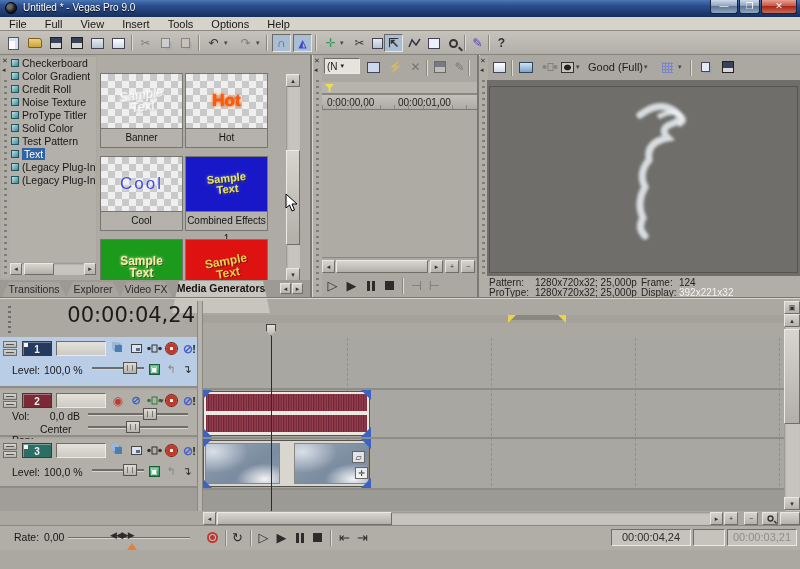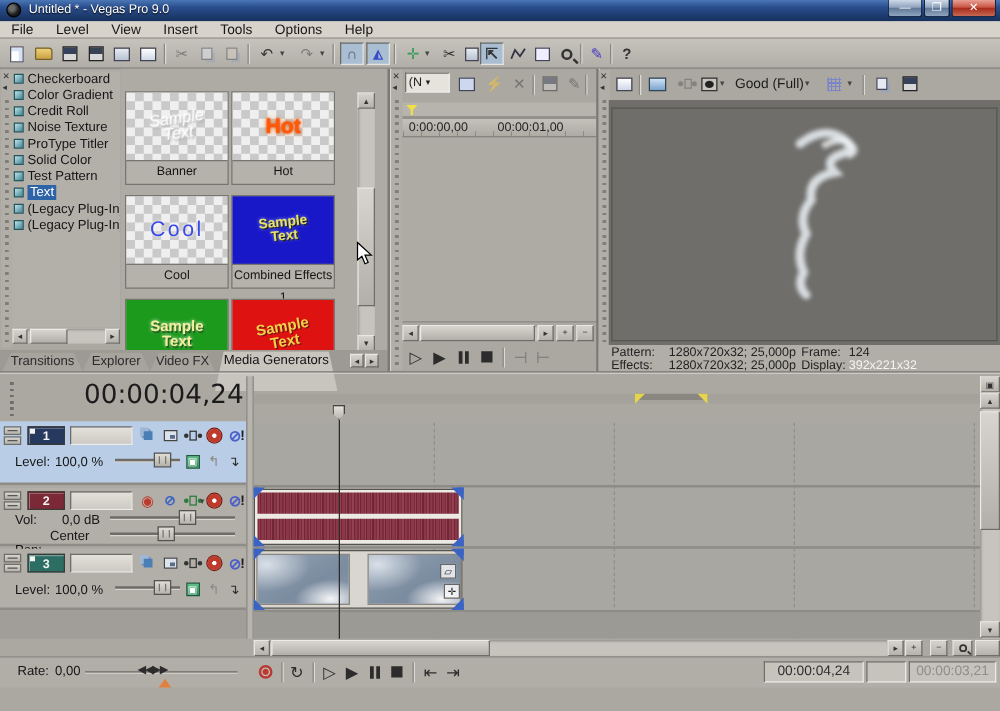--- a/index.html
+++ b/index.html
@@ -64,21 +64,21 @@
   .t-cool{font-size:17px;color:#3a4ae8;letter-spacing:2px;text-shadow:0 0 3px #fff}
   .t-ce1{font-size:11px;font-weight:bold;color:#e8e46a;transform:rotate(-6deg);width:52px;line-height:11px;
     text-shadow:1px 1px 0 #222,0 0 3px #9ad}
   .t-green{font-size:12px;font-weight:bold;color:#f4f09a;width:52px;line-height:12px;text-shadow:1px 1px 1px #145214,0 0 3px #fff}
   .t-red{font-size:12px;font-weight:bold;color:#f0d24a;transform:rotate(-10deg);width:52px;line-height:12px;text-shadow:1px 1px 0 #7a1010}
 
   
   .tabstrip{position:absolute;left:0;top:280px;width:310px;height:17px;background:#9d9a94}
   .tab{position:absolute;top:2px;height:15px;line-height:15px;text-align:center;font-size:10.5px;color:#2b2b2b;
     background:#a7a49e;clip-path:polygon(0 100%,7px 0,calc(100% - 7px) 0,100% 100%)}
-  .tab.active{top:1px;height:32px;background:#c8c5bf;font-weight:normal;color:#111}
+  .tab.active{top:1px;height:32px;background:#c8c5bf;font-weight:bold;color:#111}
 
   
   .combo{position:absolute;display:flex;align-items:center;background:#e6e3dd;border:1px solid;border-color:#6f6d68 #eceae5 #eceae5 #6f6d68;font-size:10px;padding:0 2px;height:16px}
   .flag{position:absolute;width:9px;height:8px;background:#f0e046;clip-path:polygon(0 0,100% 0,60% 50%,60% 100%,40% 100%,40% 50%)}
   .ruler{position:absolute;background:linear-gradient(#c4c1bb,#aeaba5);border-top:1px solid #8a8781;border-bottom:1px solid #7a7873;font-size:10px;color:#232323}
   .ruler .tickline{position:absolute;top:0;bottom:0;width:1px;background:#7a7873}
   .ruler .minor{position:absolute;left:0;right:0;bottom:0;height:4px;
     background:repeating-linear-gradient(90deg,#8b8984 0 1px,transparent 1px 14.4px)}
   .trans-btn{position:absolute;font-size:13px;color:#2c2c2c;display:flex;align-items:center;justify-content:center;width:17px;height:17px}
   .pausebars i{display:inline-block;width:3px;height:10px;background:#2c2c2c;margin:0 1px}
@@ -165,21 +165,21 @@
   <div class="titlebar">
     <div class="appicon"></div>
     <div class="title-text">Untitled * - Vegas Pro 9.0</div>
     <div class="winbtn" style="left:710px;width:28px">—</div>
     <div class="winbtn" style="left:739px;width:21px">❐</div>
     <div class="winbtn close" style="left:761px;width:36px">✕</div>
   </div>
 
   <div class="menubar">
     <span class="menu-item">File</span>
-    <span class="menu-item">Level</span>
+    <span class="menu-item">Full</span>
     <span class="menu-item">View</span>
     <span class="menu-item">Insert</span>
     <span class="menu-item">Tools</span>
     <span class="menu-item">Options</span>
     <span class="menu-item">Help</span>
   </div>
 
   <div class="toolbar">
     <div class="tbtn" style="left:4px">
         <span class="mini-doc"></span>
@@ -442,21 +442,21 @@
         <path d="M150 28 q18 -14 33 -5 q13 8 1 13 q-16 5 -6 15 q-22 4 -19 22 q-11 13 -4 27 q-9 16 -2 31 q-6 10 2 18" fill="none" stroke="#eaf0f4" stroke-width="7" stroke-linecap="round" opacity="0.85"></path>
         <path d="M168 30 q14 -8 22 -2 q8 6 -2 10" fill="none" stroke="#f2f6f8" stroke-width="5" opacity="0.8"></path>
       </svg>
     </div>
   </div>
   <div class="infobar">
     <span style="position:absolute;left:10px;top:1px">Pattern:</span>
     <span style="position:absolute;left:56px;top:1px">1280x720x32; 25,000p</span>
     <span style="position:absolute;left:162px;top:1px">Frame:</span>
     <span style="position:absolute;left:200px;top:1px">124</span>
-    <span style="position:absolute;left:10px;top:11px">Effects:</span>
+    <span style="position:absolute;left:10px;top:11px">ProType:</span>
     <span style="position:absolute;left:56px;top:11px">1280x720x32; 25,000p</span>
     <span style="position:absolute;left:162px;top:11px">Display:</span>
     <span class="info-val white" style="position:absolute;left:200px;top:11px">392x221x32</span>
   </div>
 
   <div class="hsep" style="top:297px"></div>
 
   <div style="position:absolute;left:8px;top:305px;width:3px;height:28px;background:repeating-linear-gradient(0deg,#6f6d68 0 2px,transparent 2px 5px)"></div>
   <div class="timefield" style="left:30px;top:303px;width:165px;font-size:21px;text-align:right;color:#1b1b1b">00:00:04,24</div>
 

